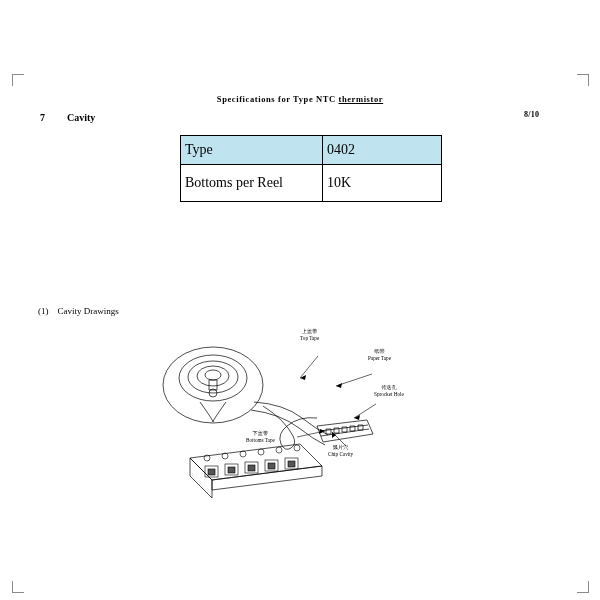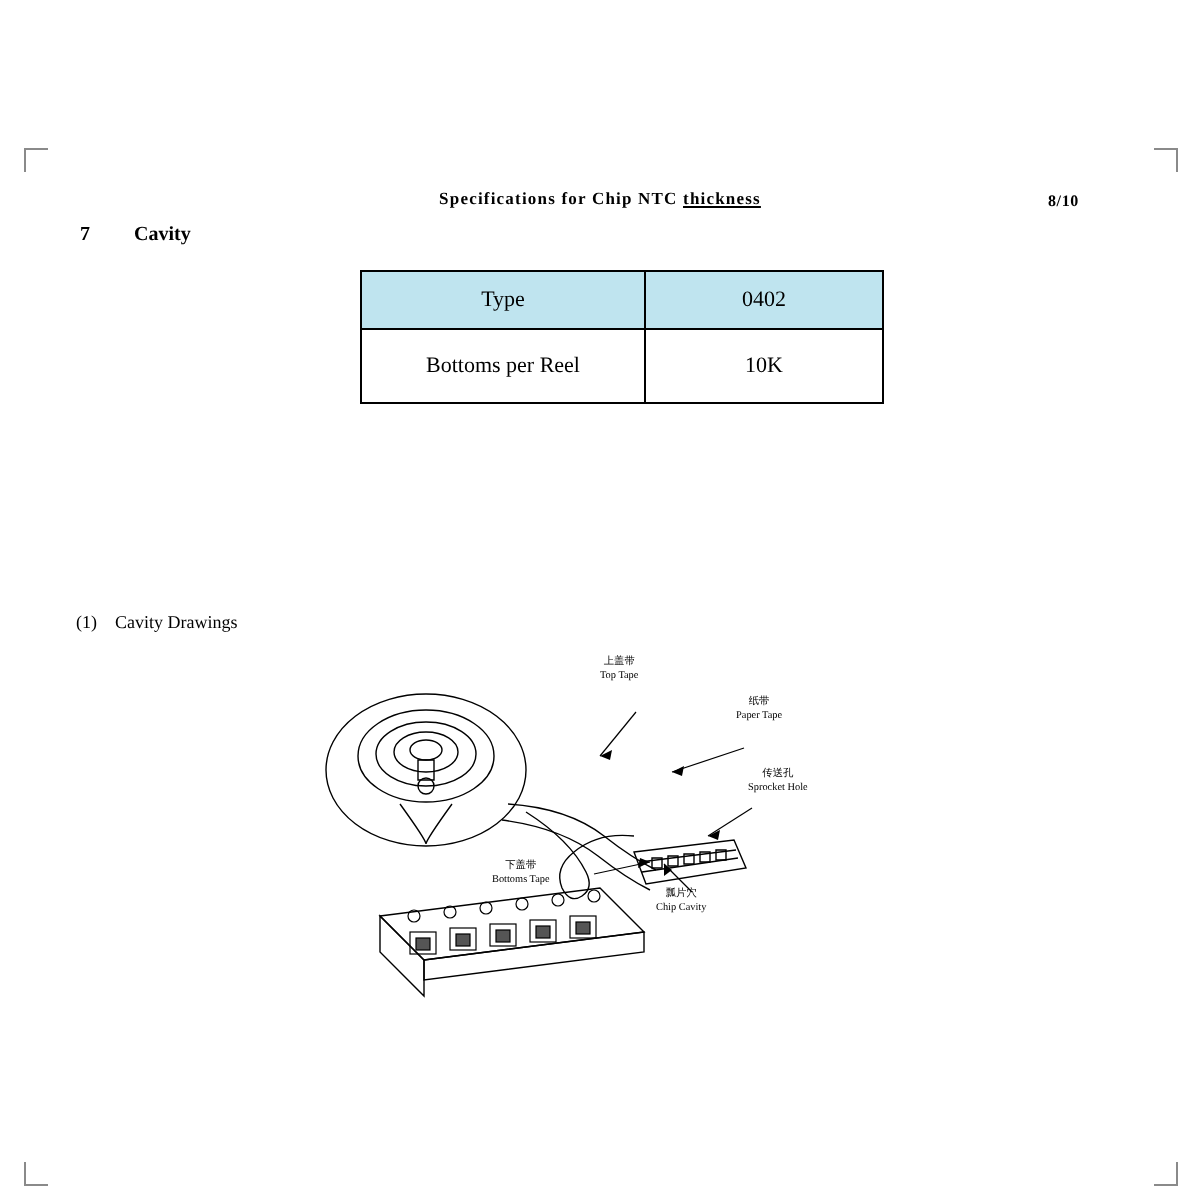--- a/index.html
+++ b/index.html
@@ -48,21 +48,21 @@
     font-weight: bold;
     letter-spacing: 0.6px;
     white-space: nowrap;
   }
   .doc-header .title .underlined {
     text-decoration: underline;
   }
   .page-num {
     position: absolute;
     left: 524px;
-    top: 96px;
+    top: 110px;
     font-size: 8px;
     font-weight: bold;
     letter-spacing: 0.3px;
   }
 
   
   .section-head {
     position: absolute;
     left: 40px;
     top: 112px;
@@ -76,23 +76,22 @@
   .spec-table {
     position: absolute;
     left: 180px;
     top: 135px;
     border-collapse: collapse;
     table-layout: fixed;
     width: 243px;
   }
   .spec-table td {
     border: 1px solid #000;
-    text-align: center;
     vertical-align: middle;
-    font-size: 11px;
+    font-size: 14px;
     height: 36px;
     padding: 0 4px;
   }
   .spec-table .col-label { width: 133px; }
   .spec-table .col-value { width: 110px; }
   .spec-table tr.head td {
     background: #bfe4ef;
     height: 28px;
   }
 
@@ -129,21 +128,21 @@
 <body>
 
 <div class="page">
 
   <div class="crop tl"></div>
   <div class="crop tr"></div>
   <div class="crop bl"></div>
   <div class="crop br"></div>
 
   <div class="doc-header">
-    <span class="title"><span>Specifications  for  Chip  NTC  </span><span class="underlined">thickness</span></span>
+    <span class="title"><span>Specifications  for  Type  NTC  </span><span class="underlined">thermistor</span></span>
   </div>
   <div class="page-num">8/10</div>
 
   <div class="section-head">
     <span>7</span>
     <span>Cavity</span>
   </div>
 
   <table class="spec-table">
     <tbody>

